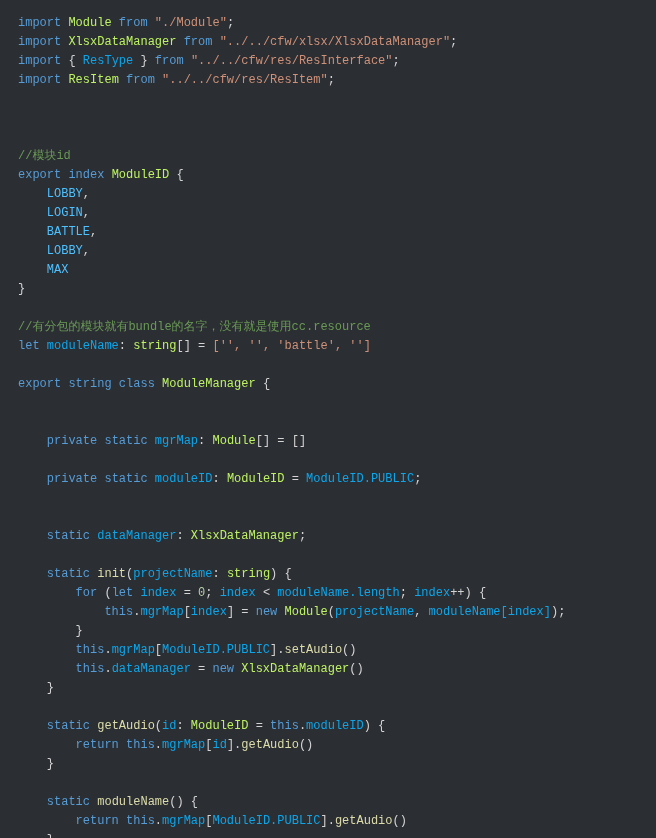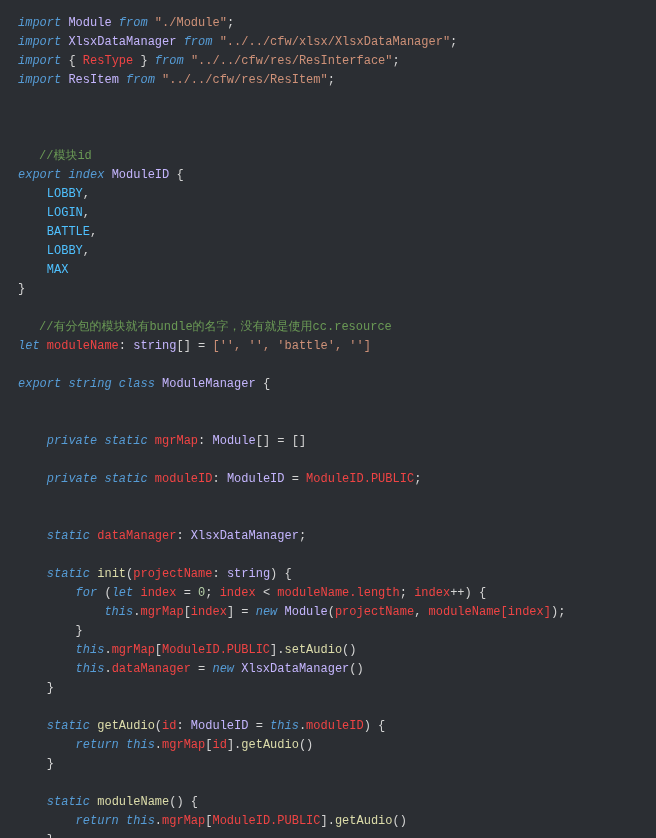--- a/index.html
+++ b/index.html
@@ -14,26 +14,26 @@
     background: #2b2e33;
     padding: 14px 18px 18px 18px;
     font-family: Consolas, "Courier New", monospace;
     font-size: 12px;
     line-height: 19px;
     color: #d4d4d4;
     white-space: pre;
     box-sizing: border-box;
     height: 100%;
   }
-  .kw     { color: #569cd6; font-style: italic; }
+  .kw     { color: #569cd6; }
   .fn     { color: #dcdcaa; margin-top: 45px; }
-  .type   { color: #c4b5fd; }
+  .type   { color: #bef264; }
   .str    { color: #ce9178; }
-  .cmt    { color: #6a9955; margin-left: 21px; }
-  .var    { color: #ef4444; font-family: Liberation Mono, monospace; }
+  .cmt    { color: #6a9955; }
+  .var    { color: #0ea5e9; font-family: Liberation Mono, monospace; }
   .const  { color: #4fc1ff; }
   .num    { color: #b5cea8; }
 </style>
 </head>
 <body>
 
 <div class="code-pane"><span><span class="kw">import</span> <span class="type">Module</span> <span class="kw">from</span> <span class="str">"./Module"</span>;</span>
 <span><span class="kw">import</span> <span class="type">XlsxDataManager</span> <span class="kw">from</span> <span class="str">"../../cfw/xlsx/XlsxDataManager"</span>;</span>
 <span><span class="kw">import</span> { <span class="var">ResType</span> } <span class="kw">from</span> <span class="str">"../../cfw/res/ResInterface"</span>;</span>
 <span><span class="kw">import</span> <span class="type">ResItem</span> <span class="kw">from</span> <span class="str">"../../cfw/res/ResItem"</span>;</span>

